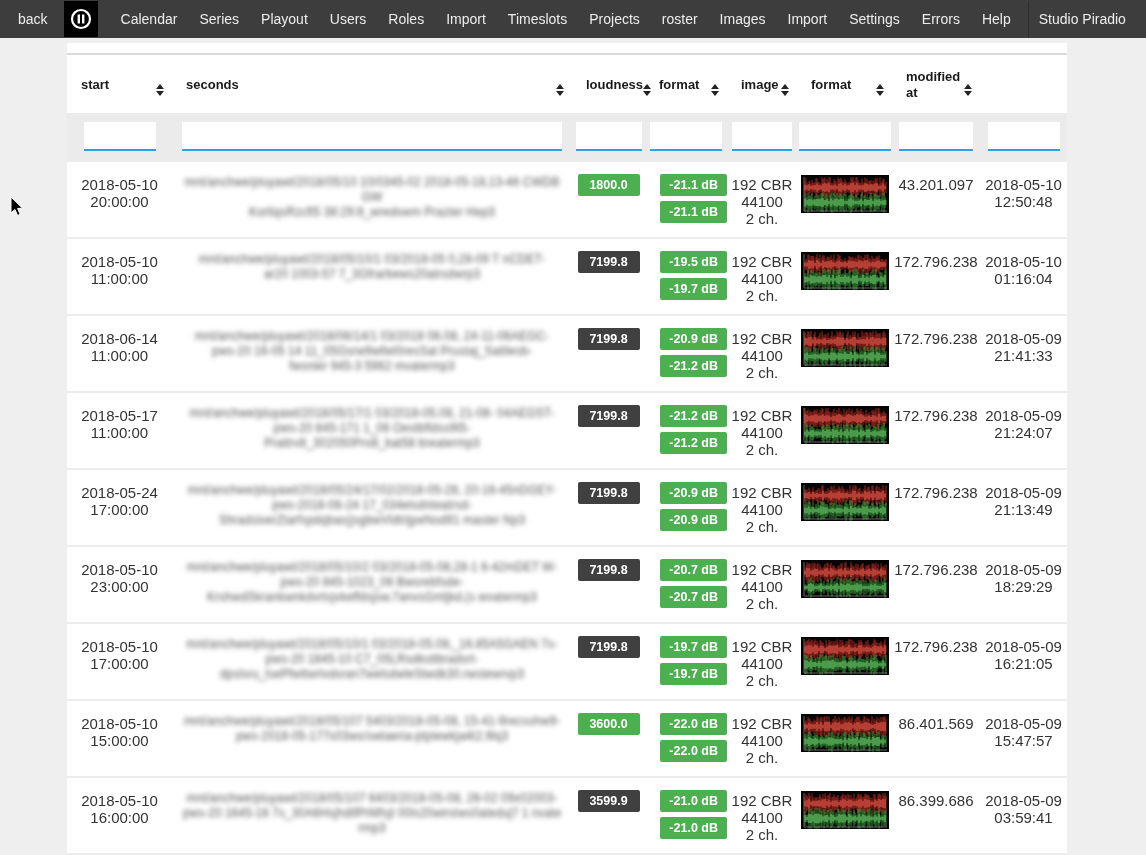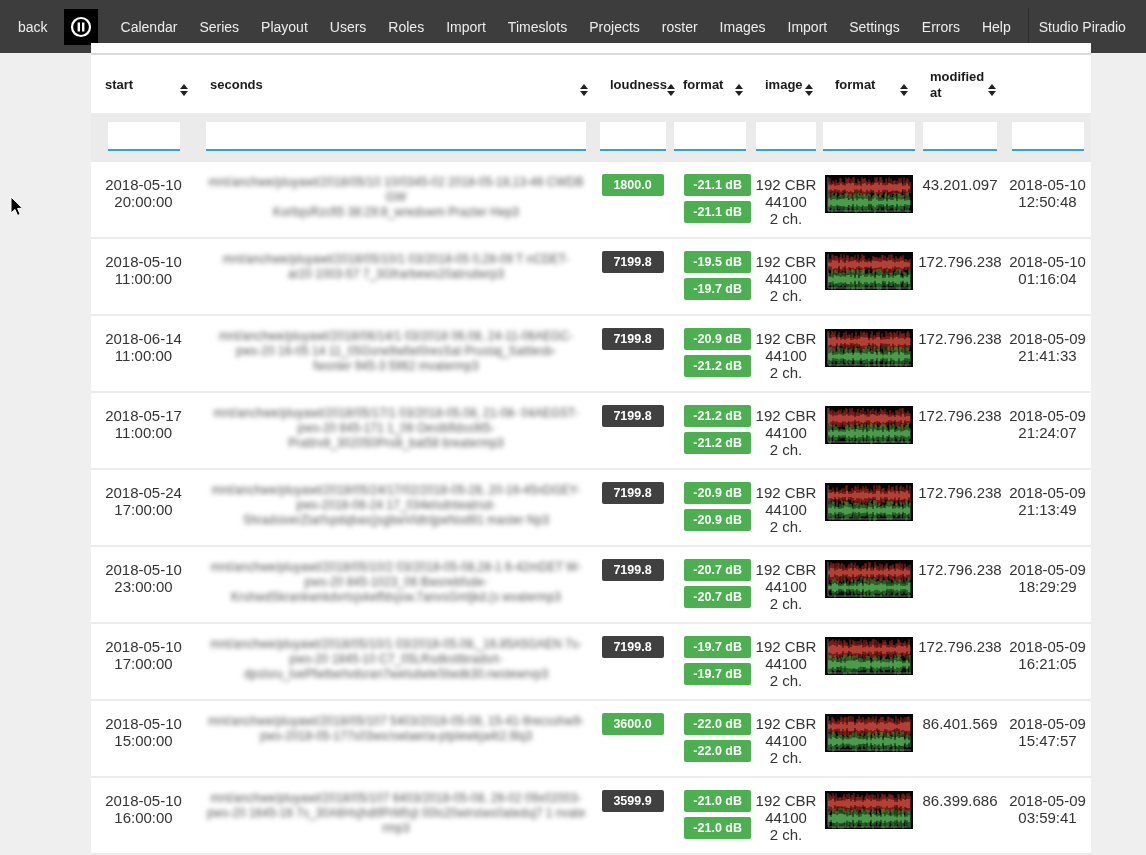--- a/index.html
+++ b/index.html
@@ -2,21 +2,21 @@
 <html><head>
 <meta charset="utf-8">
 <style>
   html,body{margin:0;padding:0;}
   body{
     width:1146px;height:855px;overflow:hidden;position:relative;
     background:#efefef;font-family:"Liberation Sans",sans-serif;
   }
   
   .navbar{
-    height:53px;background:#3d3d3d;display:flex;align-items:center;
+    height:38px;background:#3d3d3d;display:flex;align-items:center;
     color:#ededed;font-size:14px;white-space:nowrap;overflow:hidden;
   }
   .nav-item{padding:0 11px;cursor:pointer;flex:0 0 auto;}
   .nav-item:first-child{padding-left:18px;}
   .logo{
     width:34px;height:36px;background:#000;margin:0 5px;flex:0 0 auto;
     display:flex;align-items:center;justify-content:center;cursor:pointer;
   }
   .nav-select{
     display:flex;align-items:stretch;height:37px;margin-left:6px;cursor:pointer;
@@ -26,21 +26,21 @@
   .arrowstrip{
     width:14px;background:#cfcfcf;border:1px solid #9a9a9a;
     display:flex;justify-content:center;align-items:flex-start;
   }
   .arrowstrip .tri{
     width:0;height:0;border-left:4px solid transparent;border-right:4px solid transparent;
     border-top:5px solid #111;margin-top:4px;
   }
   
   .card{
-    position:absolute;left:91px;top:43px;width:1000px;min-height:812px;
+    position:absolute;left:67px;top:43px;width:1000px;min-height:812px;
     background:#fff;padding-top:10px;box-sizing:border-box;
   }
   .grid{
     display:grid;
     grid-template-columns:105px 400px 73px 82px 70px 95px 88px 87px;
   }
   
   .thead{border-top:2px solid #dadada;padding:14px 0 12px;}
   .th{
     font-weight:bold;font-size:13px;color:#1a1a1a;line-height:16px;

